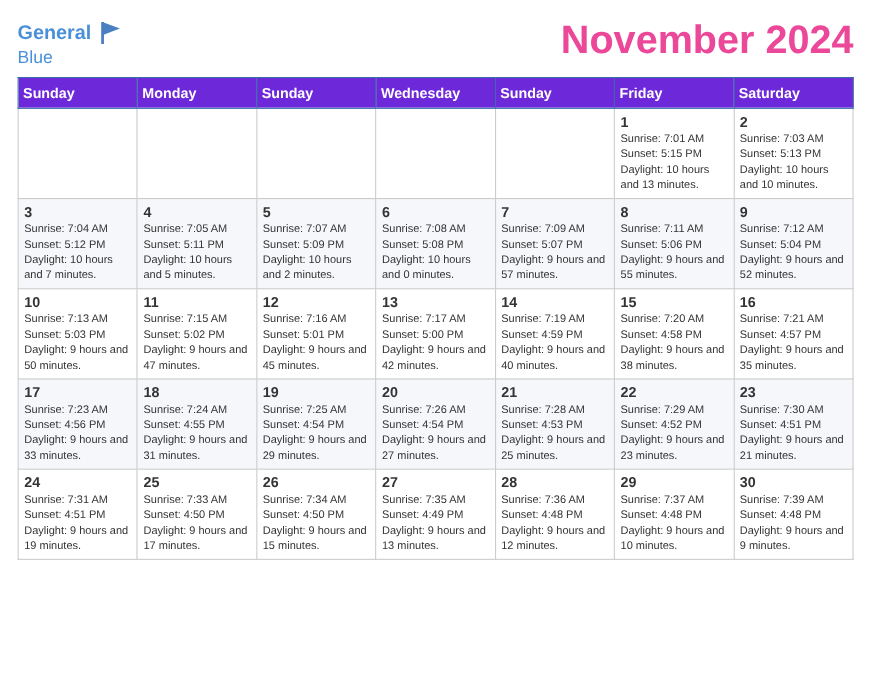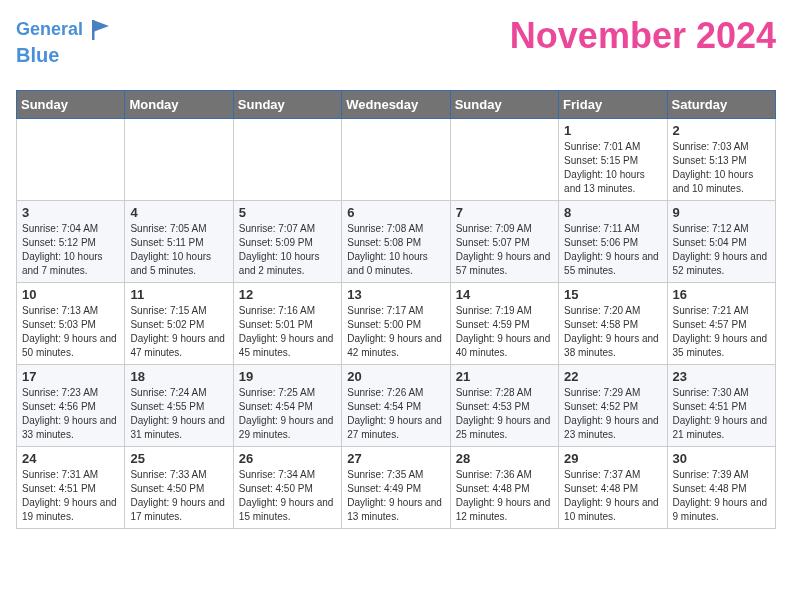--- a/index.html
+++ b/index.html
@@ -12,21 +12,21 @@
     }
     .page {
       width: 792px;
       background: #fff;
       padding: 16px 16px 16px 16px;
     }
     .header {
       display: flex;
       align-items: flex-start;
       justify-content: space-between;
-      margin-bottom: 24px;
+      margin-bottom: 8px;
     }
     .logo {
       display: flex;
       align-items: center;
       gap: 0px;
     }
     .logo-text {
       font-size: 18px;
       font-weight: bold;
       color: #333;
@@ -53,21 +53,21 @@
       font-size: 14px;
       color: #555;
       margin-top: 2px;
     }
     .calendar {
       width: 100%;
       border-collapse: collapse;
       margin-top: 4px;
     }
     .calendar th {
-      background: #737373;
+      background: #6d28d9;
       color: #fff;
       font-size: 13px;
       font-weight: bold;
       padding: 6px 4px;
       text-align: left;
       border: 1px solid #3a6aaa;
     }
     .calendar td {
       border: 1px solid #ccc;
       vertical-align: top;
@@ -105,21 +105,21 @@
         <div style="display:flex;align-items:center;gap:2px;">
           <div class="logo-text">
             <span>General</span>
           </div>
 
           <svg class="logo-icon" viewBox="0 0 28 28" xmlns="http://www.w3.org/2000/svg">
             <polygon points="6,4 22,10 6,16" fill="#4a7fc1"></polygon>
             <rect x="5" y="4" width="2.5" height="20" fill="#4a7fc1"></rect>
           </svg>
         </div>
-        <div class="logo-text" style="color:#4a90d9;font-size:20px;font-weight:bold;">Blue</div>
+        <div class="logo-text" style="color:#4a90d9;font-size:16px;font-weight:normal;">Blue</div>
       </div>
     </div>
     <div class="title-block">
       <div class="month-title">November 2024</div>
     </div>
   </div>
 
   <table class="calendar">
     <thead>
       <tr>

